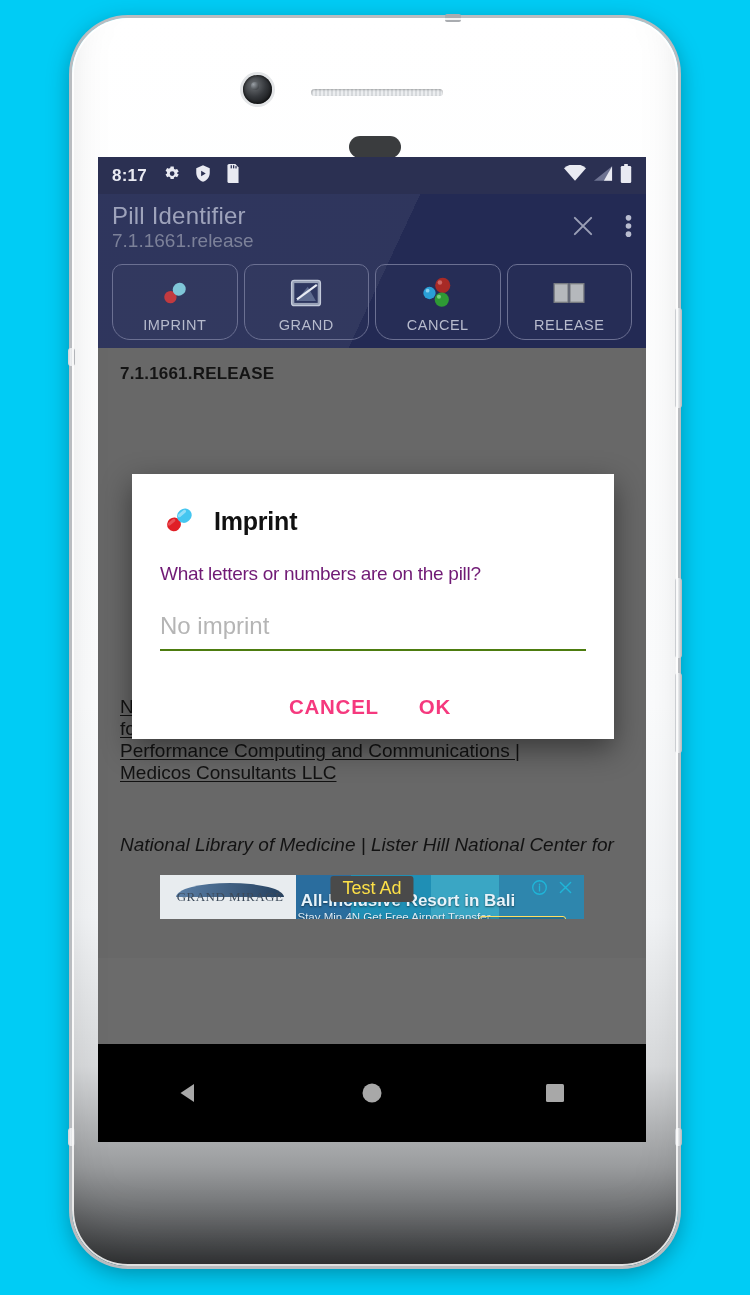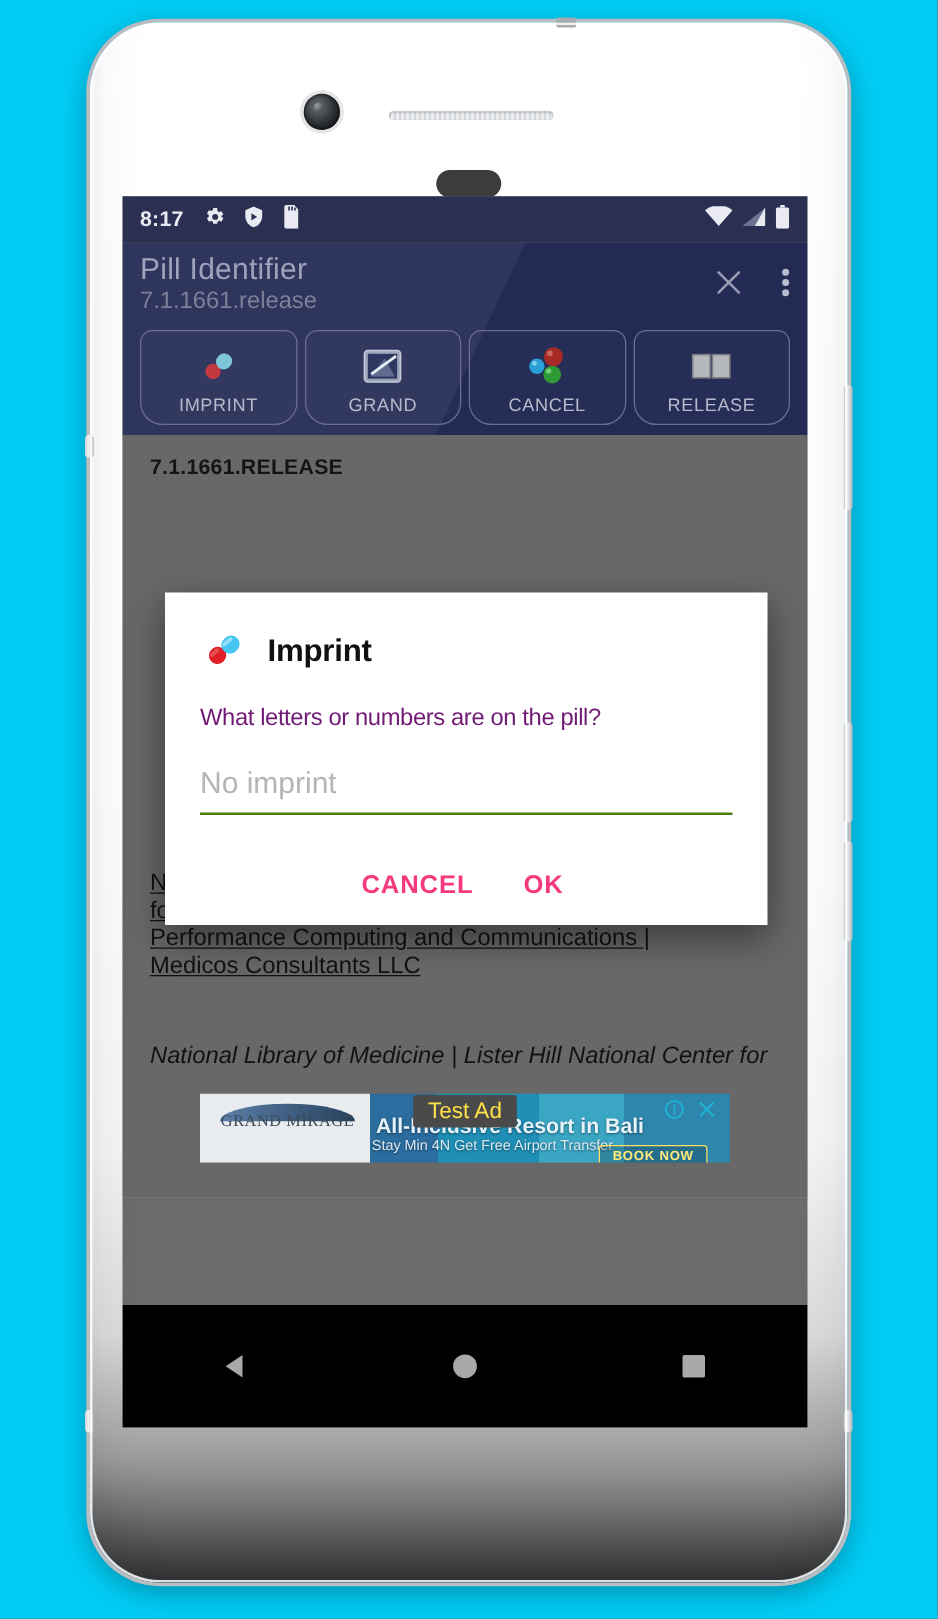--- a/index.html
+++ b/index.html
@@ -158,21 +158,21 @@
     font-size:19px; line-height:1.16; color:#1b1b1b;
     text-decoration:underline; text-underline-offset:2px;
   }
   #credits-plain{
     position:absolute; left:22px; top:486px; width:520px;
     font-size:19px; font-style:italic; color:#1c1c1c; white-space:nowrap; overflow:hidden;
   }
 
   
   #ad-banner{
-    position:absolute; left:62px; top:527px; width:424px; height:55px;
+    position:absolute; left:62px; top:527px; width:424px; height:44px;
     z-index:6; overflow:hidden;
     background:
       linear-gradient(to right,
         #e8ecef 0 32%,
         #2a6d9e 32% 45%,
         #1f8fb5 45% 64%,
         #3aa6c4 64% 80%,
         #2e86ad 80% 100%);
   }
   #ad-logo{

